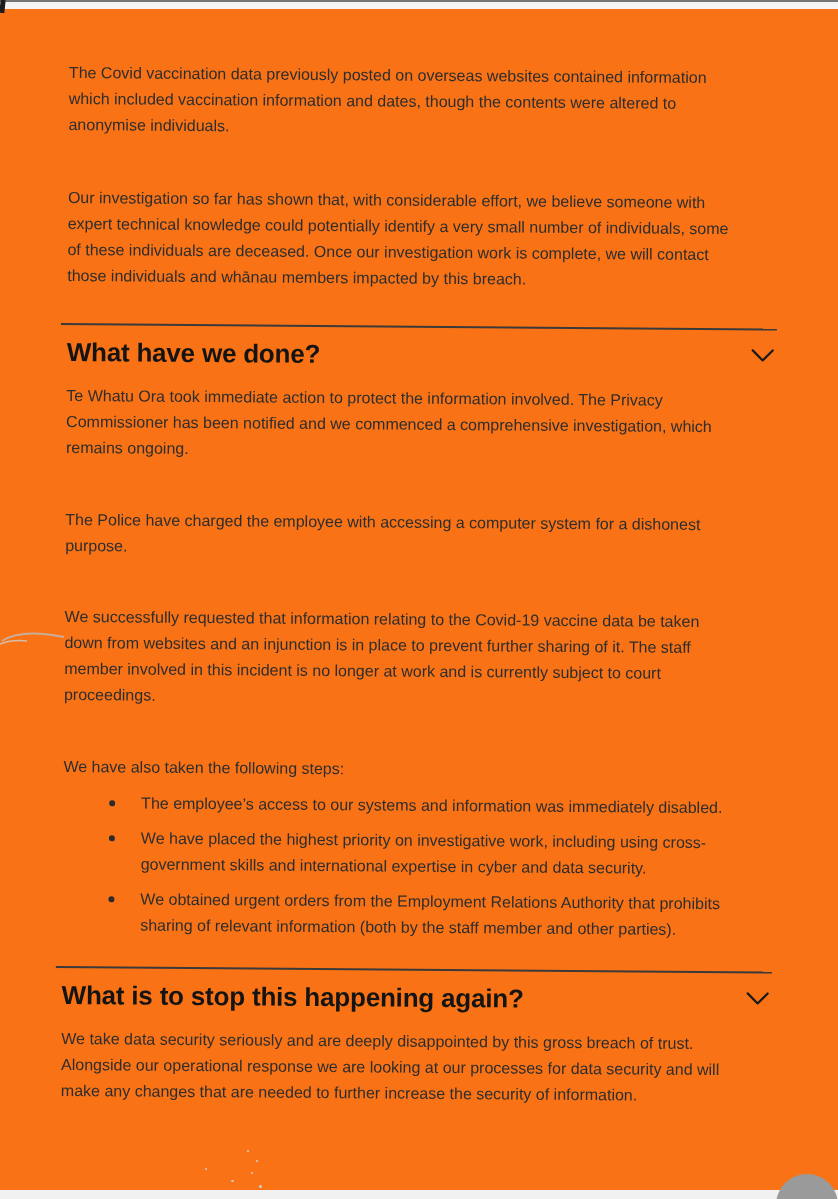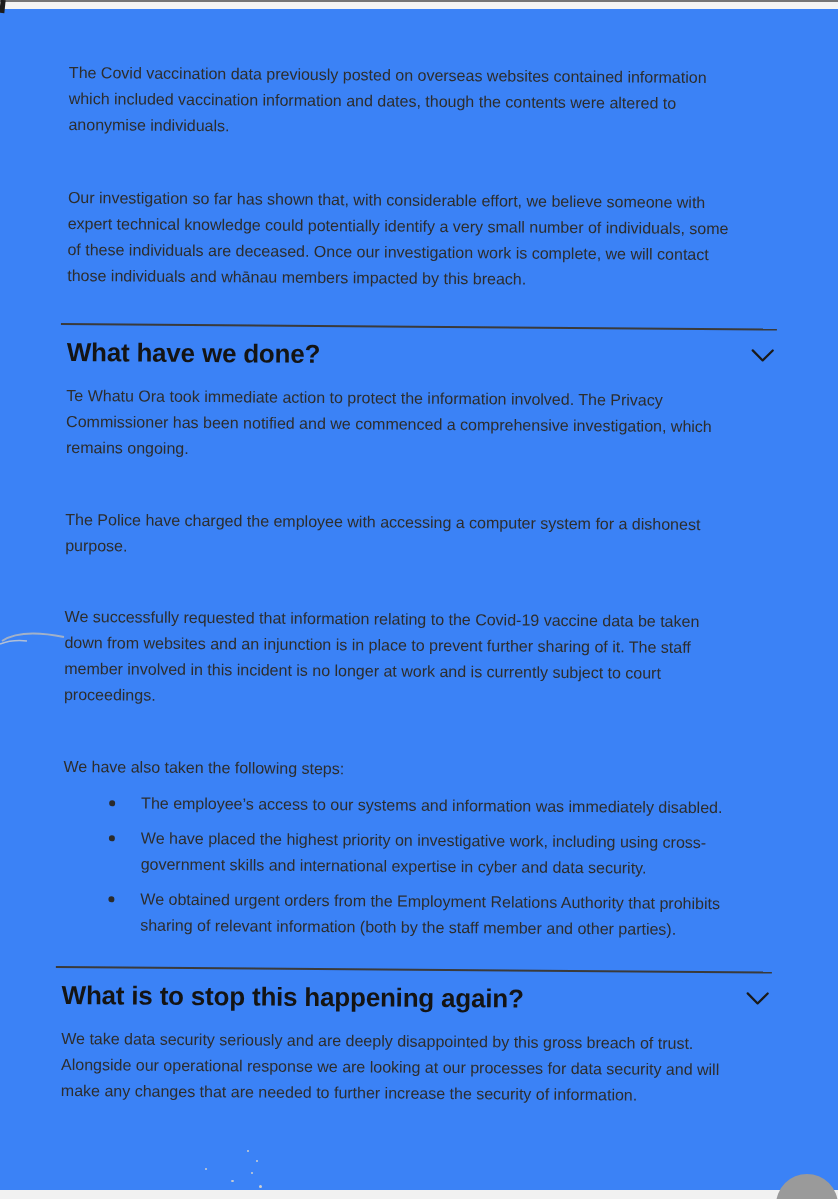--- a/index.html
+++ b/index.html
@@ -1,20 +1,20 @@
 <!DOCTYPE html>
 <html><head>
 <meta charset="utf-8">
 <style>
   html, body { margin: 0; padding: 0; background: #ffffff; }
   .page {
     position: relative;
     width: 838px;
     height: 1199px;
-    background: #3b82f6;
+    background: #f97316;
     overflow: hidden;
     font-family: "Liberation Sans", sans-serif;
     color: #2d2d2d;
   }
   
   .scan-strip-dark {
     position: absolute; top: 0; left: 0; width: 100%; height: 2px;
     background: #757575;
   }
   .scan-strip-light {

